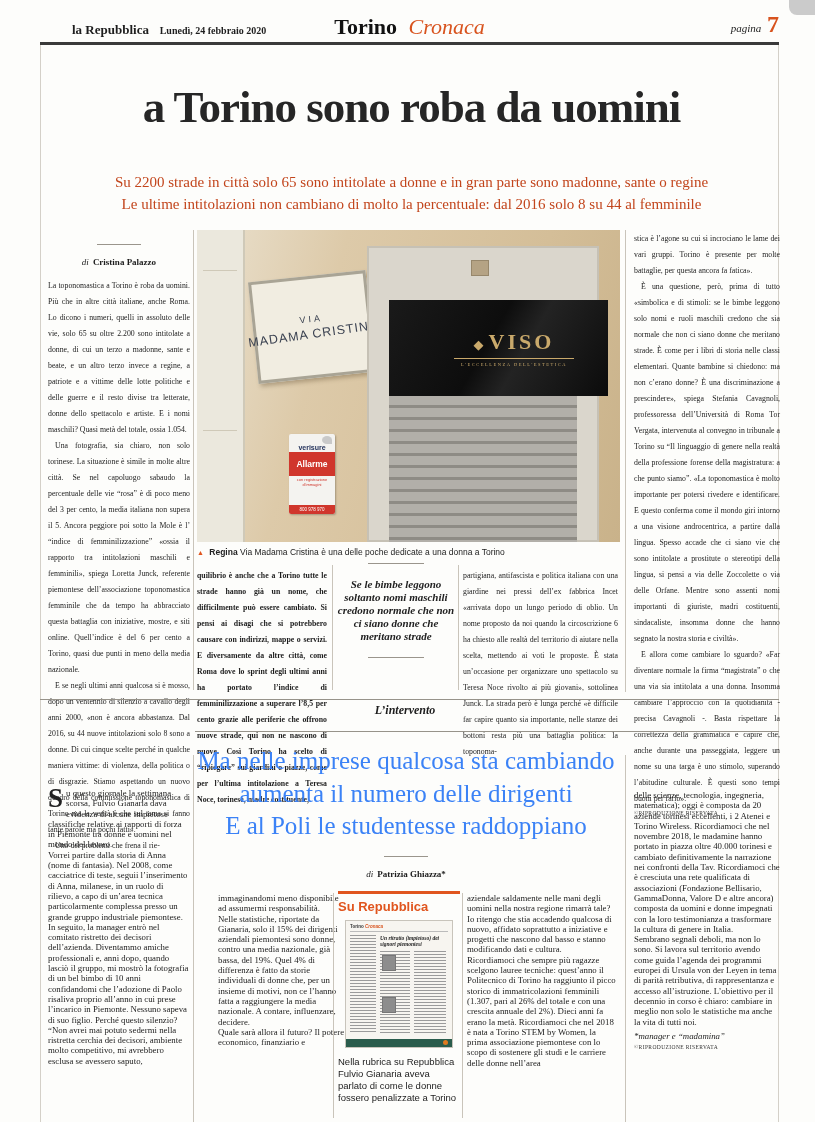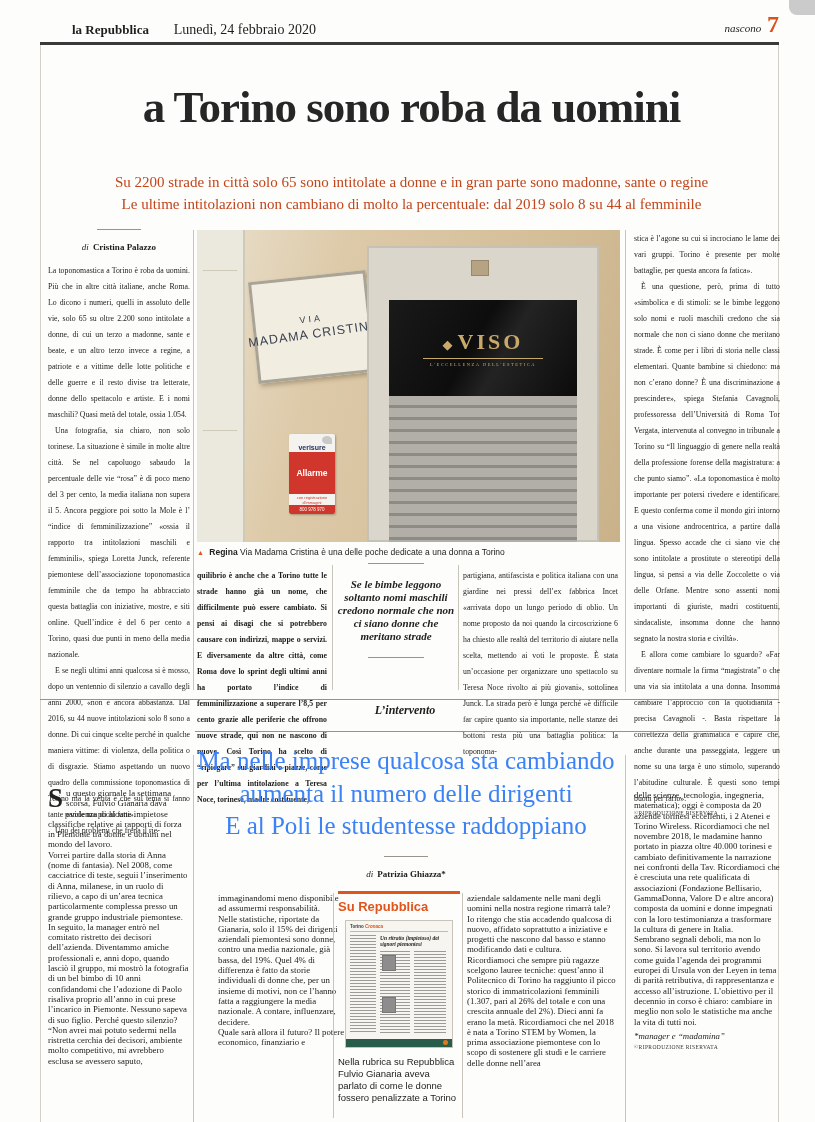--- a/index.html
+++ b/index.html
@@ -2,21 +2,21 @@
 <html lang="it"><head>
 <meta charset="utf-8">
 <style>
   html,body{margin:0;padding:0;}
   body{width:815px;height:1122px;background:#fdfdfb;position:relative;overflow:hidden;
        font-family:"Liberation Serif", serif;color:#1e1e1e;}
   
   .topbar{position:absolute;left:40px;right:36px;top:10px;height:30px;}
   .mast{position:absolute;left:32px;bottom:2px;font-size:11px;}
   .mast-name{font-weight:bold;font-size:13px;}
-  .mast-date{margin-left:22px;font-size:14px;}
+  .mast-date{margin-left:8px;font-size:10px;font-weight:bold;}
   .sectionhead{position:absolute;left:0;right:0;bottom:0;text-align:center;font-size:22px;}
   .sec-main{font-weight:bold;color:#111;}
   .sec-sub{font-style:italic;color:#d8531e;margin-left:6px;}
   .pageno{position:absolute;right:0;bottom:2px;font-size:11px;font-style:italic;color:#222;}
   .pg-num{font-style:normal;color:#d8531e;font-size:24px;margin-left:3px;font-weight:bold;}
   .header-rule{position:absolute;left:40px;right:36px;top:42px;height:3px;background:#3a3a3a;}
   .corner-blob{position:absolute;right:0;top:0;width:26px;height:15px;background:#cbcbcb;border-radius:0 0 0 8px;}
   .page-edge{position:absolute;top:45px;bottom:0;width:1px;background:#d4d0c8;}
   
   .h1{position:absolute;left:48px;right:40px;top:52px;text-align:center;
@@ -49,31 +49,31 @@
                background:#f1ede1;border:3px solid #a9a495;box-shadow:2px 3px 4px rgba(90,70,40,.35);
                display:flex;flex-direction:column;align-items:center;justify-content:center;
                font-family:"Liberation Sans",sans-serif;color:#3a4150;}
   .ss-via{font-size:9px;letter-spacing:3px;}
   .ss-name{font-size:12.5px;letter-spacing:1px;margin-top:3px;white-space:nowrap;transform:rotate(-2deg);}
   .doorway{position:absolute;left:170px;top:16px;width:232px;height:296px;background:#dad6cc;
            box-shadow:inset 0 0 0 2px #c6c1b5;}
   .vent{position:absolute;left:104px;top:14px;width:16px;height:14px;background:#b5a384;border:1px solid #97876b;}
   .shop-sign{position:absolute;left:22px;top:54px;width:188px;height:96px;
              background:linear-gradient(120deg,#1a1a1a 0%,#0d0d0d 45%,#232323 60%,#0b0b0b 100%);
-             display:flex;flex-direction:column;align-items:center;justify-content:center;color:#c9a96b;}
+             display:flex;flex-direction:column;align-items:center;justify-content:center;color:#c9a96b;padding-left:31px;}
   .shop-name{font-size:22px;letter-spacing:3px;font-weight:bold;}
   .shop-dia{font-size:13px;margin-right:5px;}
   .shop-underline{width:120px;height:1px;background:#c9a96b;margin:3px 0;}
   .shop-sub{font-size:4.5px;letter-spacing:1.5px;}
   .shutter{position:absolute;left:22px;top:150px;width:188px;height:146px;
            background:repeating-linear-gradient(180deg,#b2afa9 0px,#b2afa9 9px,#8e8b85 9px,#8e8b85 12px);}
   .sticker{position:absolute;left:92px;top:204px;width:46px;height:80px;background:#f4f3f0;border-radius:2px;
            box-shadow:1px 1px 2px rgba(0,0,0,.25);font-family:"Liberation Sans",sans-serif;text-align:center;overflow:hidden;}
   .stk-brand{font-size:7px;color:#25335c;font-weight:bold;margin-top:10px;}
-  .stk-red{background:#d0362c;color:#fff;font-weight:bold;font-size:8.5px;margin-top:1px;padding:16px 0;}
+  .stk-red{background:#d0362c;color:#fff;font-weight:bold;font-size:8.5px;margin-top:1px;padding:7px 0;}
   .stk-sub{font-size:4px;color:#d0362c;line-height:4.5px;padding:2px 2px;}
   .stk-phone{position:absolute;bottom:0;left:0;right:0;background:#d0362c;color:#fff;font-size:4.5px;padding:2px 0;}
   .stk-bird{position:absolute;right:3px;top:2px;width:10px;height:8px;background:#c9c9c9;border-radius:50% 50% 0 50%;}
   .caption{position:absolute;left:197px;top:547px;width:423px;font-family:"Liberation Sans",sans-serif;
            font-size:8.5px;color:#222;}
   .cap-tri{color:#e0551e;font-size:7px;margin-right:3px;}
   .cap-bold{font-weight:bold;}
   .divider{position:absolute;height:1px;background:#97938a;}
   
   .kicker{position:absolute;left:195px;width:420px;top:703px;text-align:center;
@@ -102,38 +102,42 @@
 </head>
 <body>
 
 <div class="corner-blob"></div>
 
 <header class="topbar">
   <div class="mast">
     <span class="mast-name">la Repubblica</span>
     <span class="mast-date">Lunedì, 24 febbraio 2020</span>
   </div>
+  <div class="sectionhead">
+    <span class="sec-main">Torino</span>
+    <span class="sec-sub">Cronaca</span>
+  </div>
   <div class="pageno">
-    <span>nascono</span>
+    <span>pagina</span>
     <span class="pg-num">7</span>
   </div>
 </header>
 <div class="header-rule"></div>
 <div class="page-edge" style="left:40px;"></div>
 <div class="page-edge" style="right:36px;"></div>
 
 <h1 class="h1">
   <div>a Torino sono roba da uomini</div>
 </h1>
 <div class="subhead">
   <div>Su 2200 strade in città solo 65 sono intitolate a donne e in gran parte sono madonne, sante o regine</div>
-  <div>Le ultime intitolazioni non cambiano di molto la percentuale: dal 2019 solo 8 su 44 al femminile</div>
-</div>
-
-<div class="col" style="left:48px;top:229px;width:142px;">
+  <div>Le ultime intitolazioni non cambiano di molto la percentuale: dal 2016 solo 8 su 44 al femminile</div>
+</div>
+
+<div class="col" style="left:48px;top:244px;width:142px;">
   <div class="byline">
     <div class="byline-rule"></div>
     <span class="di">di</span>
     <span class="nm">Cristina Palazzo</span>
   </div>
   <div class="body-text">
       <p class="para">La toponomastica a Torino è roba da uomini. Più che in altre città italiane, anche Roma. Lo dicono i numeri, quelli in assoluto delle vie, solo 65 su oltre 2.200 sono intitolate a donne, di cui un terzo a madonne, sante e beate, e un altro terzo invece a regine, a patriote e a vittime delle lotte politiche e delle guerre e il resto divise tra letterate, donne dello spettacolo e artiste. E i nomi maschili? Quasi metà del totale, ossia 1.054.</p>
       <p class="para">Una fotografia, sia chiaro, non solo torinese. La situazione è simile in molte altre città. Se nel capoluogo sabaudo la percentuale delle vie “rosa” è di poco meno del 3 per cento, la media italiana non supera il 5. Ancora peggiore poi sotto la Mole è l’ “indice di femminilizzazione” «ossia il rapporto tra intitolazioni maschili e femminili», spiega Loretta Junck, referente piemontese dell’associazione toponomastica femminile che da tempo ha abbracciato questa battaglia con iniziative, mostre, e siti online. Quell’indice è del 6 per cento a Torino, quasi due punti in meno della media nazionale.</p>
       <p class="para">E se negli ultimi anni qualcosa si è mosso, dopo un ventennio di silenzio a cavallo degli anni 2000, «non è ancora abbastanza. Dal 2016, su 44 nuove intitolazioni solo 8 sono a donne. Di cui cinque scelte perché in qualche maniera vittime: di violenza, della politica o di disgrazie. Stiamo aspettando un nuovo quadro della commissione toponomastica di Torino ma la verità è che sul tema si fanno tante parole ma pochi fatti».</p>
       <p class="para">Uno dei problemi che frena il rie-</p>

